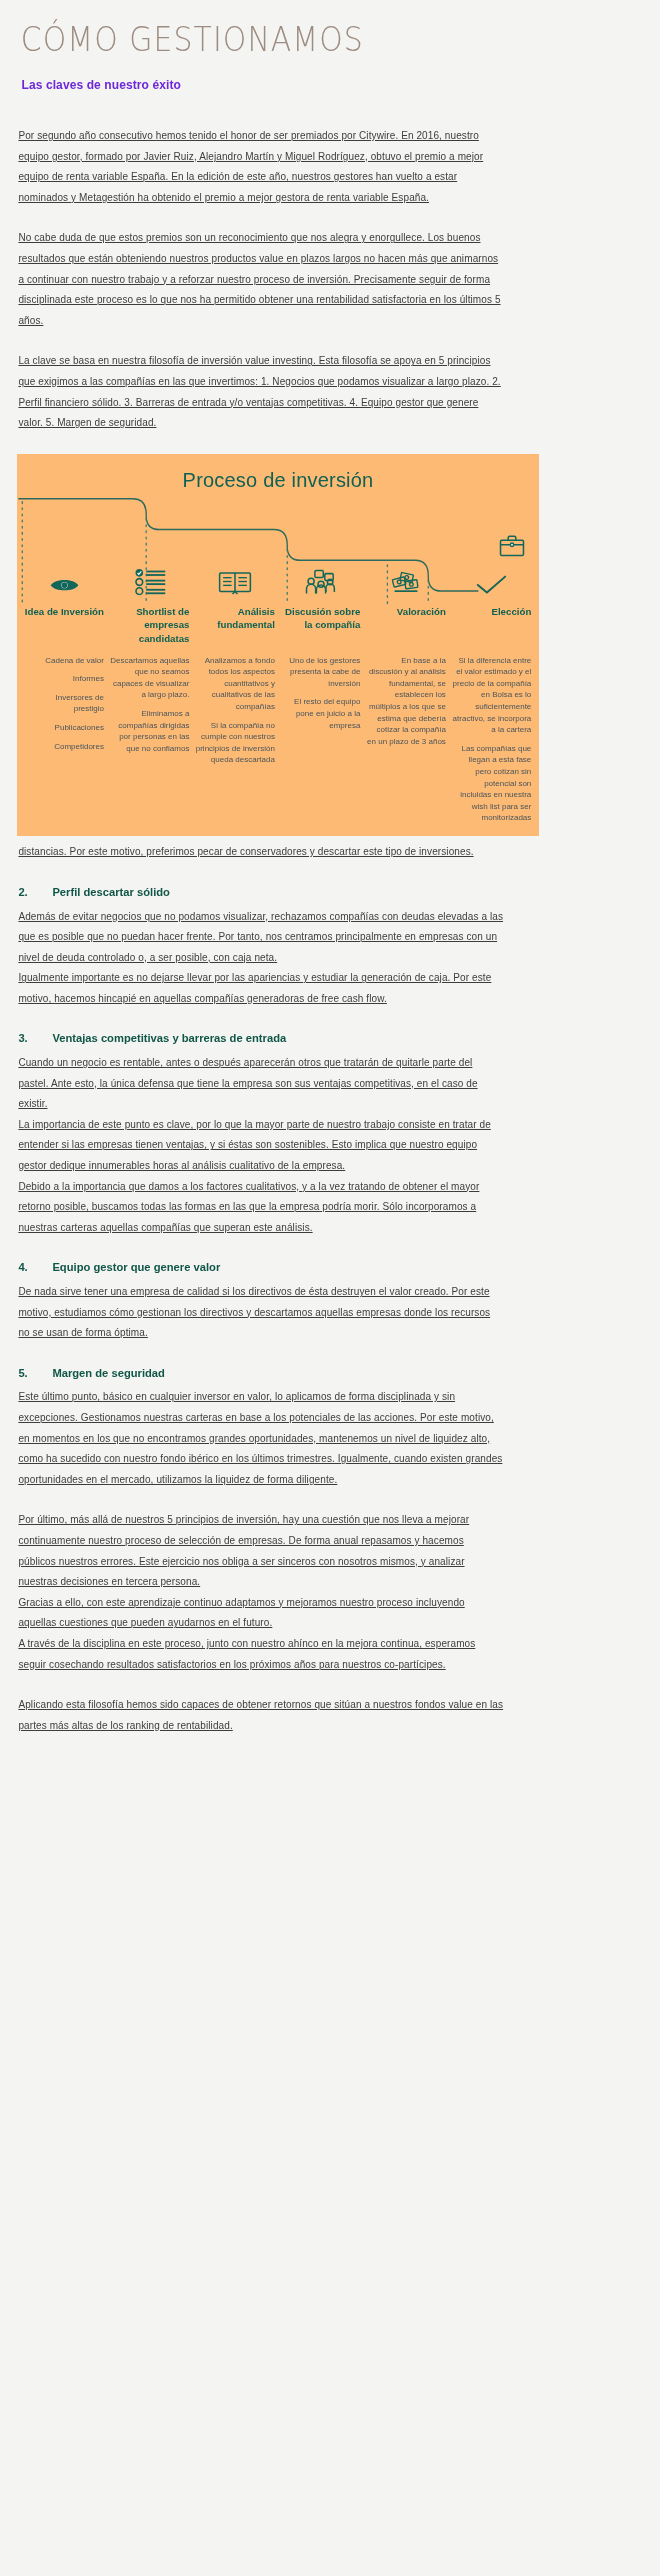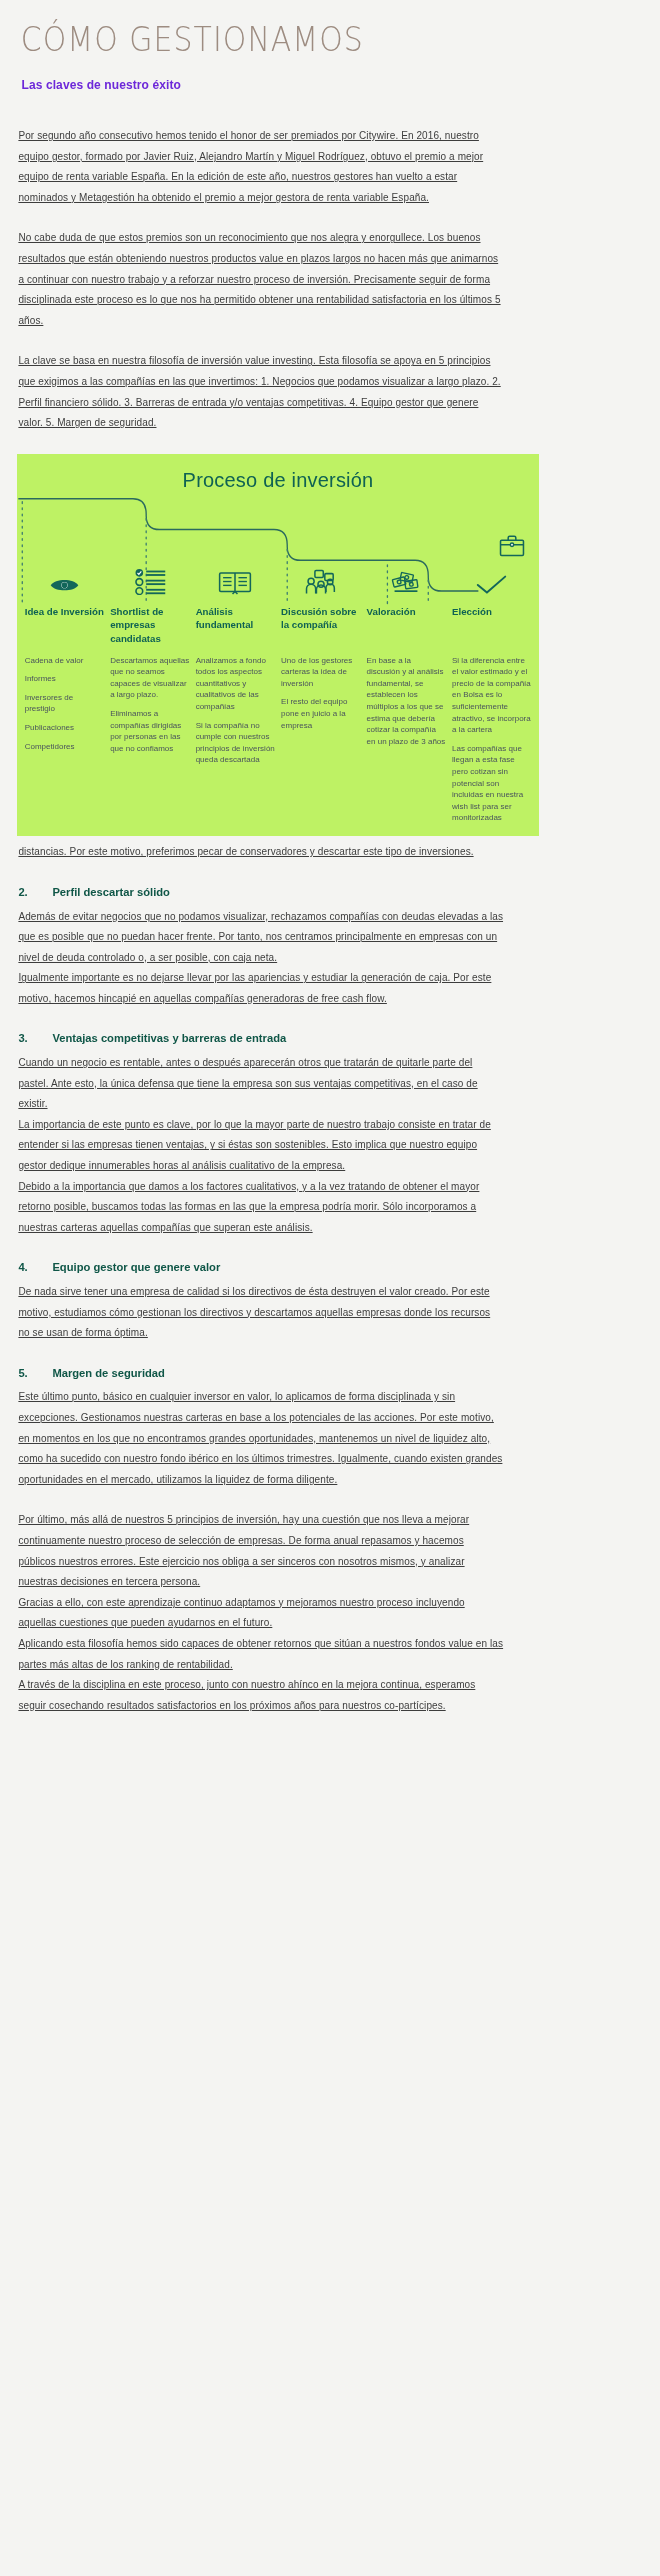--- a/index.html
+++ b/index.html
@@ -76,21 +76,21 @@
     width: 34px;
     flex: 0 0 34px;
   }
 
   
   .infographic-wrap {
     margin: 14px 0 6.1px 0;
     padding: 0 17px 0 17px;
   }
   .infographic {
-    background: #bef264;
+    background: #fdba74;
     position: relative;
     padding: 10.8px 0 12.3px 0;
     overflow: hidden;
   }
   .info-title {
     text-align: center;
     color: #0f6253;
     font-family: "Liberation Sans", sans-serif;
     font-weight: 400;
     font-size: 20px;
@@ -106,21 +106,21 @@
   .cols {
     display: flex;
     align-items: flex-start;
     padding: 0 4.6px;
     margin-top: -48px;
     position: relative;
     z-index: 3;
   }
   .col {
     flex: 1 1 0;
-    text-align: left;
+    text-align: right;
     padding: 0 3.1px;
   }
   .col-icon {
     height: 35px;
     display: flex;
     align-items: flex-end;
     justify-content: center;
     margin-bottom: 10.8px;
   }
   .col-title {
@@ -248,21 +248,21 @@
               <circle cx="8" cy="16" r="4"></circle>
               <path d="M2 32 v-6 a6 6 0 0 1 12 0 v6"></path>
               <circle cx="21" cy="20" r="4"></circle>
               <path d="M15 32 v-5 a6 6 0 0 1 12 0 v5"></path>
               <circle cx="33" cy="17" r="3.6"></circle>
               <path d="M27.5 30 v-5 a5.5 5.5 0 0 1 11 0 v5"></path>
             </svg>
           </div>
           <div class="col-title">Discusión sobre la compañía</div>
           <div class="col-body">
-            <p>Uno de los gestores carteras la idea de inversión</p>
+            <p>Uno de los gestores presenta la cabe de inversión</p>
             <p>El resto del equipo pone en juicio a la empresa</p>
           </div>
         </div>
 
         <div class="col">
           <div class="col-icon">
             <svg width="32" height="26" viewBox="0 0 42 34" fill="none" stroke="#13675a" stroke-width="1.8">
               <rect x="4" y="12" width="16" height="10" rx="1" transform="rotate(-14 12 17)"></rect>
               <rect x="14" y="6" width="16" height="10" rx="1" transform="rotate(12 22 11)"></rect>
               <rect x="20" y="15" width="16" height="10" rx="1" transform="rotate(-8 28 20)"></rect>
@@ -331,19 +331,19 @@
     <p class="para">De nada sirve tener una empresa de calidad si los directivos de ésta destruyen el valor creado. Por este motivo, estudiamos cómo gestionan los directivos y descartamos aquellas empresas donde los recursos no se usan de forma óptima.</p>
 
     <h3 class="section-head">
       <span class="num">5.</span>
       <span>Margen de seguridad</span>
     </h3>
     <p class="para">Este último punto, básico en cualquier inversor en valor, lo aplicamos de forma disciplinada y sin excepciones. Gestionamos nuestras carteras en base a los potenciales de las acciones. Por este motivo, en momentos en los que no encontramos grandes oportunidades, mantenemos un nivel de liquidez alto, como ha sucedido con nuestro fondo ibérico en los últimos trimestres. Igualmente, cuando existen grandes oportunidades en el mercado, utilizamos la liquidez de forma diligente.</p>
 
     <p class="para tight">Por último, más allá de nuestros 5 principios de inversión, hay una cuestión que nos lleva a mejorar continuamente nuestro proceso de selección de empresas. De forma anual repasamos y hacemos públicos nuestros errores. Este ejercicio nos obliga a ser sinceros con nosotros mismos, y analizar nuestras decisiones en tercera persona.</p>
     <p class="para tight">Gracias a ello, con este aprendizaje continuo adaptamos y mejoramos nuestro proceso incluyendo aquellas cuestiones que pueden ayudarnos en el futuro.</p>
+    <p class="para">A través de la disciplina en este proceso, junto con nuestro ahínco en la mejora continua, esperamos seguir cosechando resultados satisfactorios en los próximos años para nuestros co-partícipes.</p>
     <p class="para tight">Aplicando esta filosofía hemos sido capaces de obtener retornos que sitúan a nuestros fondos value en las partes más altas de los ranking de rentabilidad.</p>
-    <p class="para">A través de la disciplina en este proceso, junto con nuestro ahínco en la mejora continua, esperamos seguir cosechando resultados satisfactorios en los próximos años para nuestros co-partícipes.</p>
 
   </div>
 
 </div>
 
 
 </body></html>

